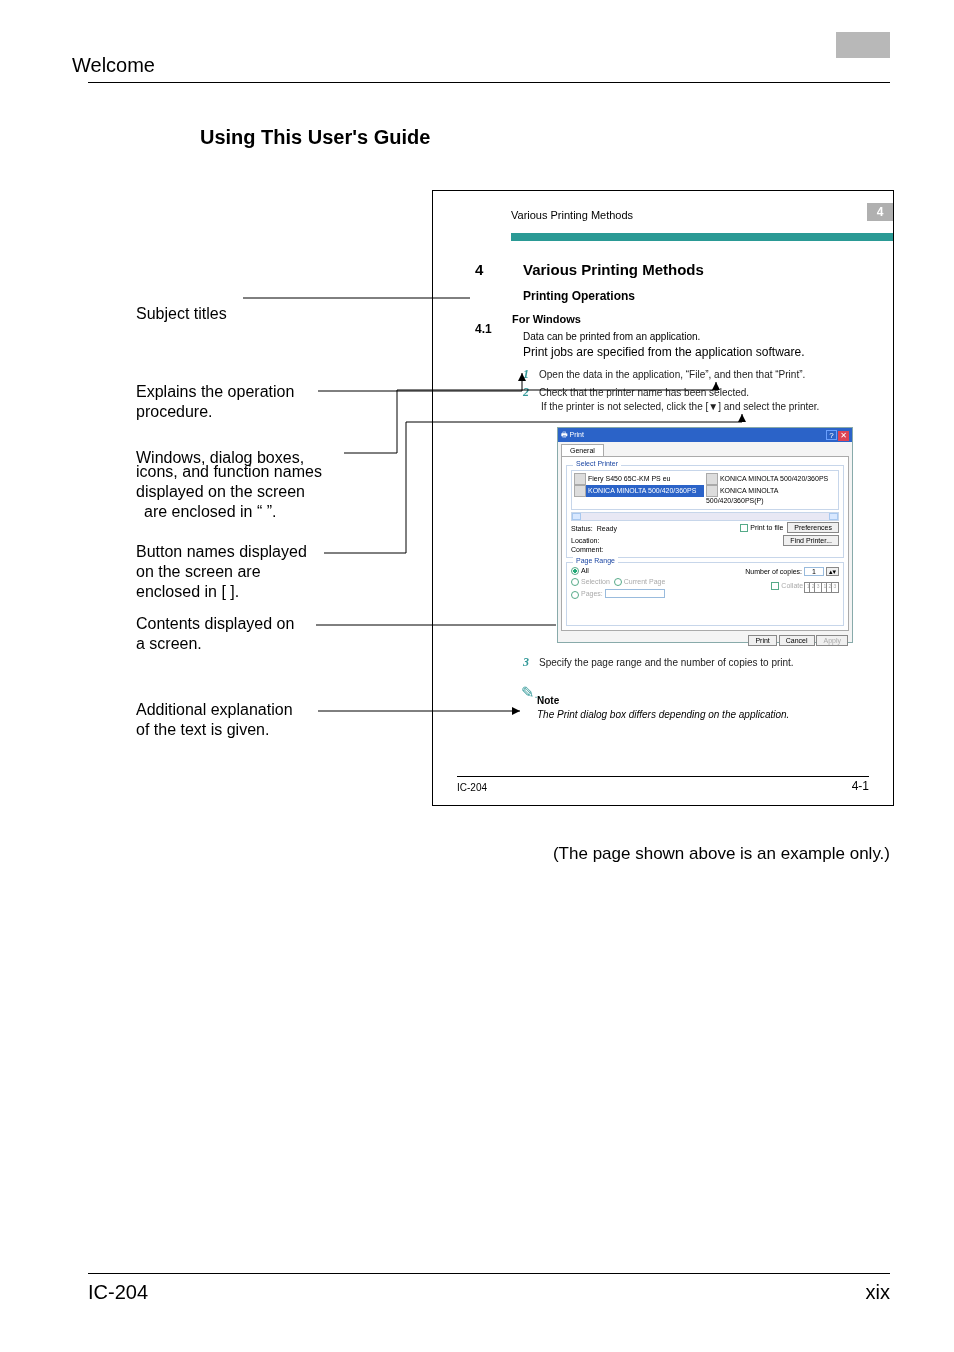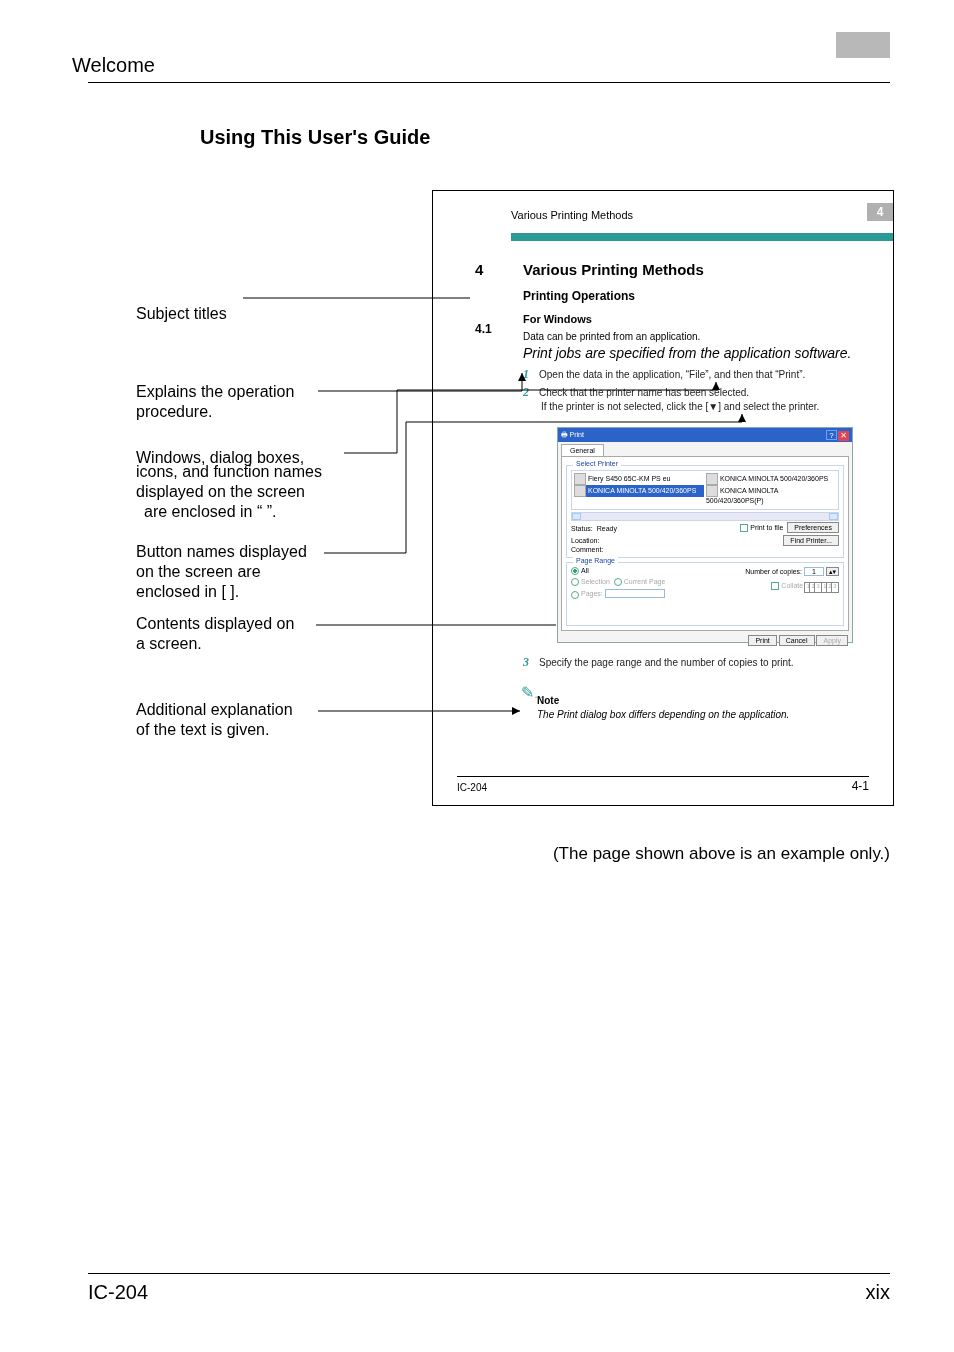--- a/index.html
+++ b/index.html
@@ -14,23 +14,23 @@
 
   .fig { position: absolute; top: 190px; left: 432px; width: 462px; height: 616px; border: 1px solid #000; background: #fff; }
   .fig .hdr-small { position: absolute; top: 18px; left: 78px; font-size: 11px; }
   .fig .hdr-chip { position: absolute; top: 12px; right: 0; width: 26px; height: 18px; background: #b0b0b0; color: #fff; font-size: 12px; text-align: center; line-height: 18px; font-weight: bold; }
   .fig .teal-line { position: absolute; top: 42px; left: 78px; right: 0; height: 8px; background: #2a9a95; }
 
   .fig .h4num { position: absolute; top: 70px; left: 42px; font-size: 15px; font-weight: bold; }
   .fig .h4txt { position: absolute; top: 70px; left: 90px; font-size: 15px; font-weight: bold; }
   .fig .h41num { position: absolute; top: 98px; left: 42px; font-size: 12px; font-weight: bold; margin-top: 33px; }
   .fig .h41txt { position: absolute; top: 98px; left: 90px; font-size: 12px; font-weight: bold; }
-  .fig .h3sub { position: absolute; top: 122px; left: 90px; font-size: 11px; font-weight: bold; }
+  .fig .h3sub { position: absolute; top: 122px; left: 79px; font-size: 11px; font-weight: bold; }
   .fig .body1 { position: absolute; top: 140px; left: 90px; font-size: 10px; }
-  .fig .body2 { position: absolute; top: 154px; left: 90px; font-size: 14px; font-style: italic; }
+  .fig .body2 { position: absolute; top: 154px; left: 90px; font-size: 12px; }
 
   .fig .step { position: absolute; left: 90px; font-size: 10px; color: #222; }
   .fig .step .n { color: #399; font-family: Georgia, 'Times New Roman', serif; font-style: italic; font-weight: bold; font-size: 12px; margin-right: 10px; }
 
   .fig .dlg { position: absolute; top: 236px; left: 124px; width: 296px; height: 216px; border: 1px solid #8aa; background: #f4f4f4; font-size: 7px; }
   .fig .dlg .titlebar { background: #2b63c8; color: #fff; height: 14px; display: flex; align-items: center; justify-content: space-between; padding: 0 3px; }
   .fig .dlg .titlebar .winbtns span { display: inline-block; width: 11px; height: 10px; margin-left: 1px; text-align: center; line-height: 10px; font-size: 8px; }
   .fig .dlg .titlebar .winbtns .hlp { background: #2b63c8; border: 1px solid #6aa0ff; color: #fff; }
   .fig .dlg .titlebar .winbtns .cls { background: #d45; color: #fff; }
   .fig .dlg .tab { display: inline-block; border: 1px solid #aaa; border-bottom: none; padding: 2px 8px; margin: 2px 0 0 3px; background: #fff; }

